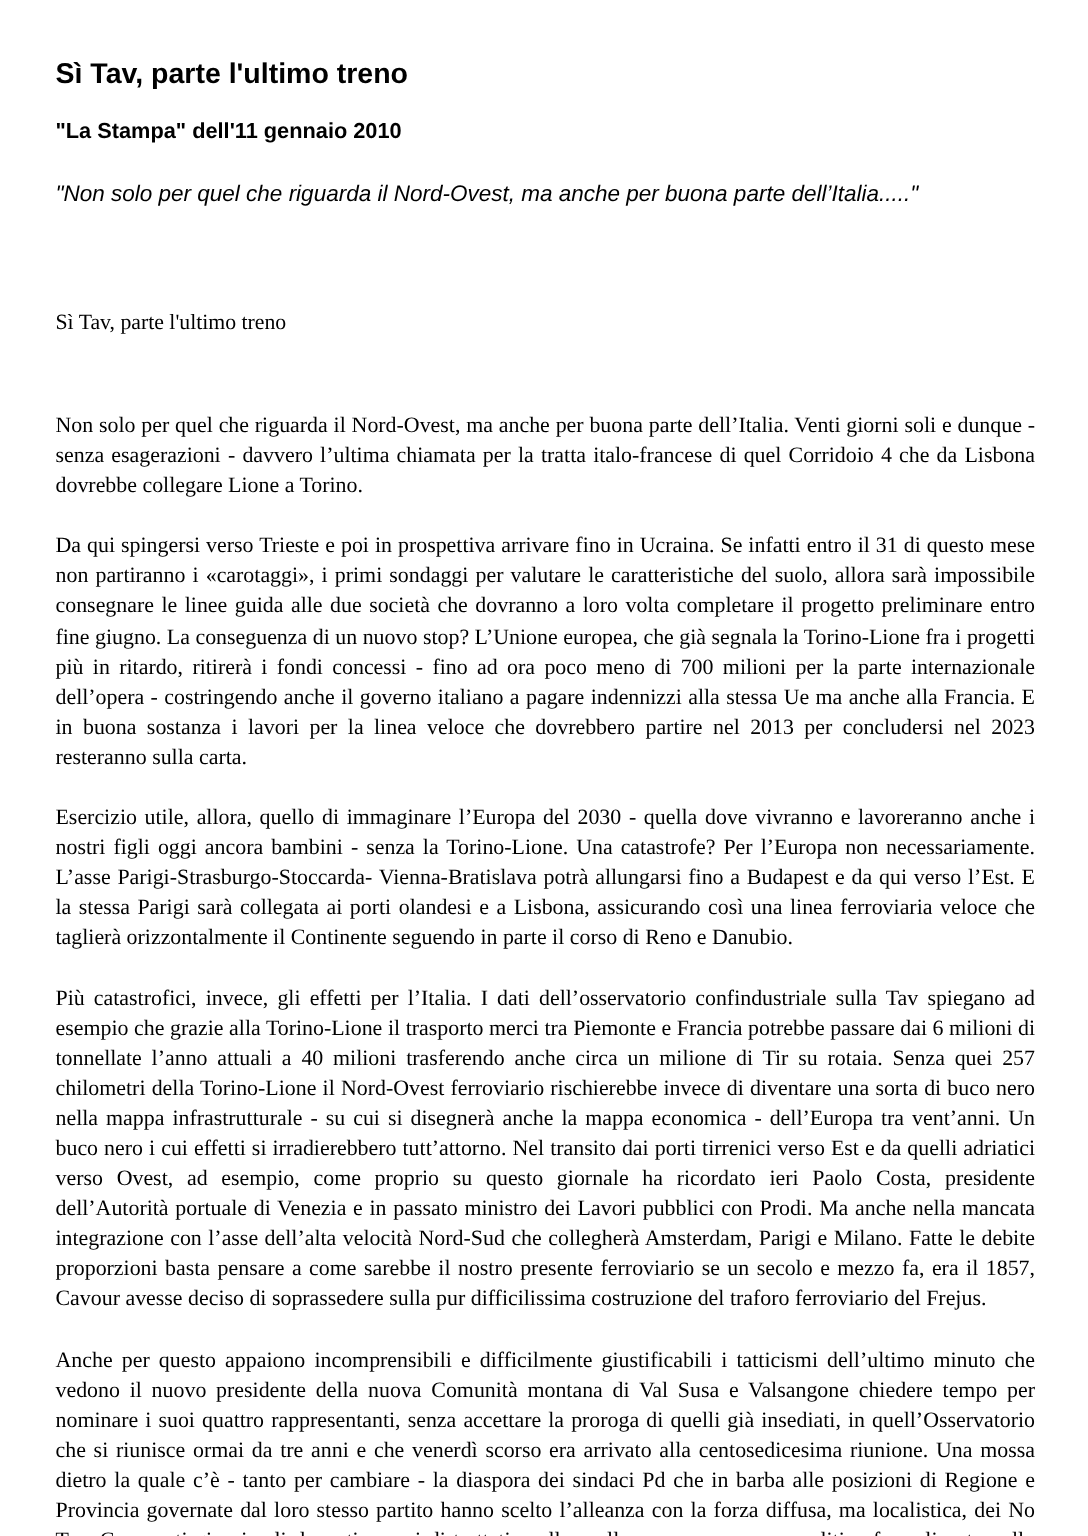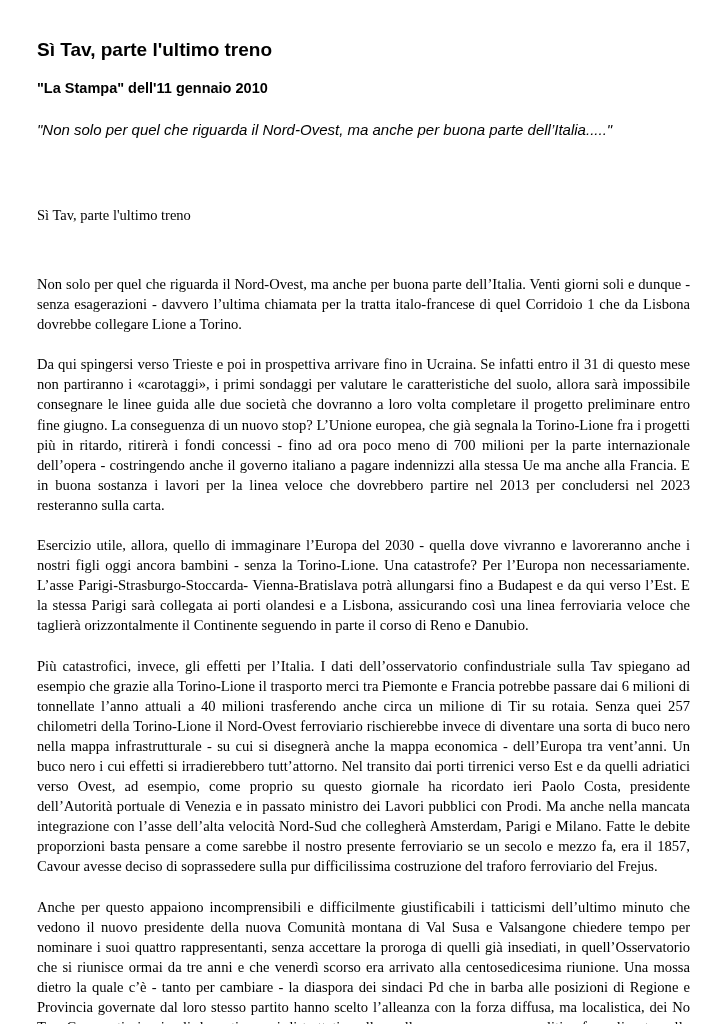--- a/index.html
+++ b/index.html
@@ -29,19 +29,19 @@
 </style>
 </head>
 <body>
 
 <div class="page">
   <h1 class="title">Sì Tav, parte l'ultimo treno</h1>
   <h2 class="source">"La Stampa" dell'11 gennaio 2010</h2>
   <p class="lead">"Non solo per quel che riguarda il Nord-Ovest, ma anche per buona parte dell’Italia....."</p>
   <p class="subhead">Sì Tav, parte l'ultimo treno</p>
   <div class="body">
-    <p>Non solo per quel che riguarda il Nord-Ovest, ma anche per buona parte dell’Italia. Venti giorni soli e dunque - senza esagerazioni - davvero l’ultima chiamata per la tratta italo-francese di quel Corridoio 1 che da Lisbona dovrebbe collegare Lione a Torino.</p>
+    <p>Non solo per quel che riguarda il Nord-Ovest, ma anche per buona parte dell’Italia. Venti giorni soli e dunque - senza esagerazioni - davvero l’ultima chiamata per la tratta italo-francese di quel Corridoio 4 che da Lisbona dovrebbe collegare Lione a Torino.</p>
     <p>Da qui spingersi verso Trieste e poi in prospettiva arrivare fino in Ucraina. Se infatti entro il 31 di questo mese non partiranno i «carotaggi», i primi sondaggi per valutare le caratteristiche del suolo, allora sarà impossibile consegnare le linee guida alle due società che dovranno a loro volta completare il progetto preliminare entro fine giugno. La conseguenza di un nuovo stop? L’Unione europea, che già segnala la Torino-Lione fra i progetti più in ritardo, ritirerà i fondi concessi - fino ad ora poco meno di 700 milioni per la parte internazionale dell’opera - costringendo anche il governo italiano a pagare indennizzi alla stessa Ue ma anche alla Francia. E in buona sostanza i lavori per la linea veloce che dovrebbero partire nel 2013 per concludersi nel 2023 resteranno sulla carta.</p>
     <p>Esercizio utile, allora, quello di immaginare l’Europa del 2030 - quella dove vivranno e lavoreranno anche i nostri figli oggi ancora bambini - senza la Torino-Lione. Una catastrofe? Per l’Europa non necessariamente. L’asse Parigi-Strasburgo-Stoccarda- Vienna-Bratislava potrà allungarsi fino a Budapest e da qui verso l’Est. E la stessa Parigi sarà collegata ai porti olandesi e a Lisbona, assicurando così una linea ferroviaria veloce che taglierà orizzontalmente il Continente seguendo in parte il corso di Reno e Danubio.</p>
     <p>Più catastrofici, invece, gli effetti per l’Italia. I dati dell’osservatorio confindustriale sulla Tav spiegano ad esempio che grazie alla Torino-Lione il trasporto merci tra Piemonte e Francia potrebbe passare dai 6 milioni di tonnellate l’anno attuali a 40 milioni trasferendo anche circa un milione di Tir su rotaia. Senza quei 257 chilometri della Torino-Lione il Nord-Ovest ferroviario rischierebbe invece di diventare una sorta di buco nero nella mappa infrastrutturale - su cui si disegnerà anche la mappa economica - dell’Europa tra vent’anni. Un buco nero i cui effetti si irradierebbero tutt’attorno. Nel transito dai porti tirrenici verso Est e da quelli adriatici verso Ovest, ad esempio, come proprio su questo giornale ha ricordato ieri Paolo Costa, presidente dell’Autorità portuale di Venezia e in passato ministro dei Lavori pubblici con Prodi. Ma anche nella mancata integrazione con l’asse dell’alta velocità Nord-Sud che collegherà Amsterdam, Parigi e Milano. Fatte le debite proporzioni basta pensare a come sarebbe il nostro presente ferroviario se un secolo e mezzo fa, era il 1857, Cavour avesse deciso di soprassedere sulla pur difficilissima costruzione del traforo ferroviario del Frejus.</p>
     <p>Anche per questo appaiono incomprensibili e difficilmente giustificabili i tatticismi dell’ultimo minuto che vedono il nuovo presidente della nuova Comunità montana di Val Susa e Valsangone chiedere tempo per nominare i suoi quattro rappresentanti, senza accettare la proroga di quelli già insediati, in quell’Osservatorio che si riunisce ormai da tre anni e che venerdì scorso era arrivato alla centosedicesima riunione. Una mossa dietro la quale c’è - tanto per cambiare - la diaspora dei sindaci Pd che in barba alle posizioni di Regione e Provincia governate dal loro stesso partito hanno scelto l’alleanza con la forza diffusa, ma localistica, dei No Tav. Con venti giorni soli davanti e anni di trattative alle spalle, con un consenso politico formalizzato nello scorso ottobre da tutte le forze politiche nella firma di un documento comune con Confindustria Piemonte,</p>
   </div>
 </div>
 
 </body></html>

